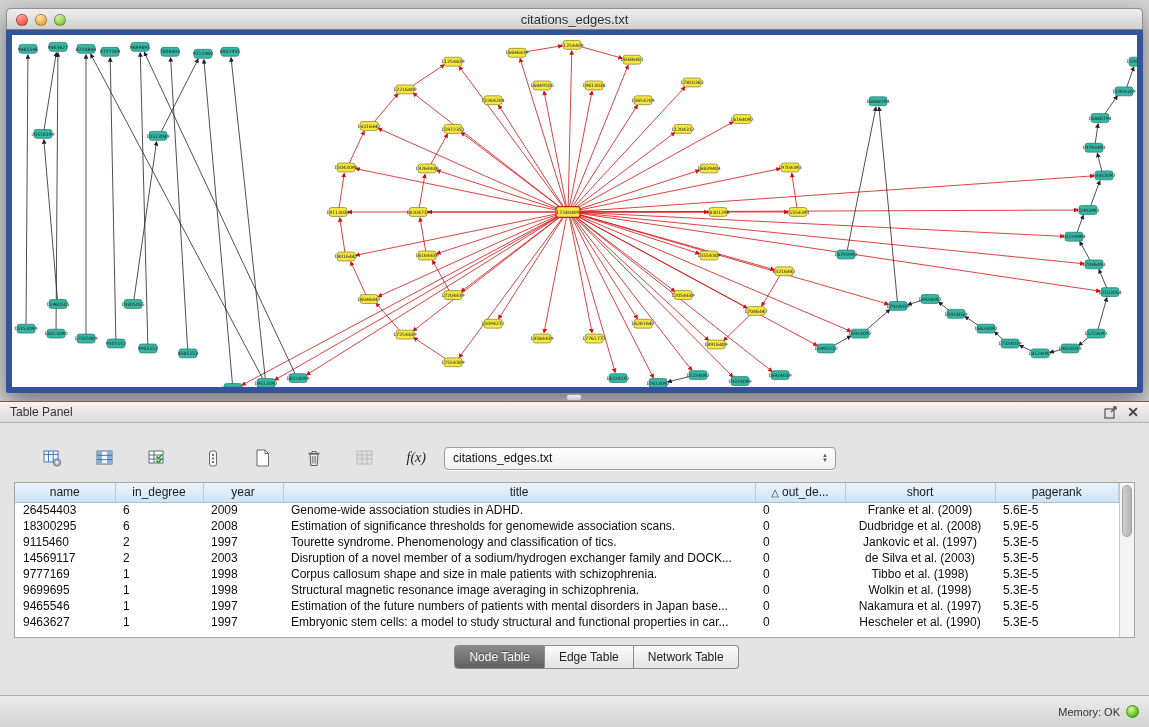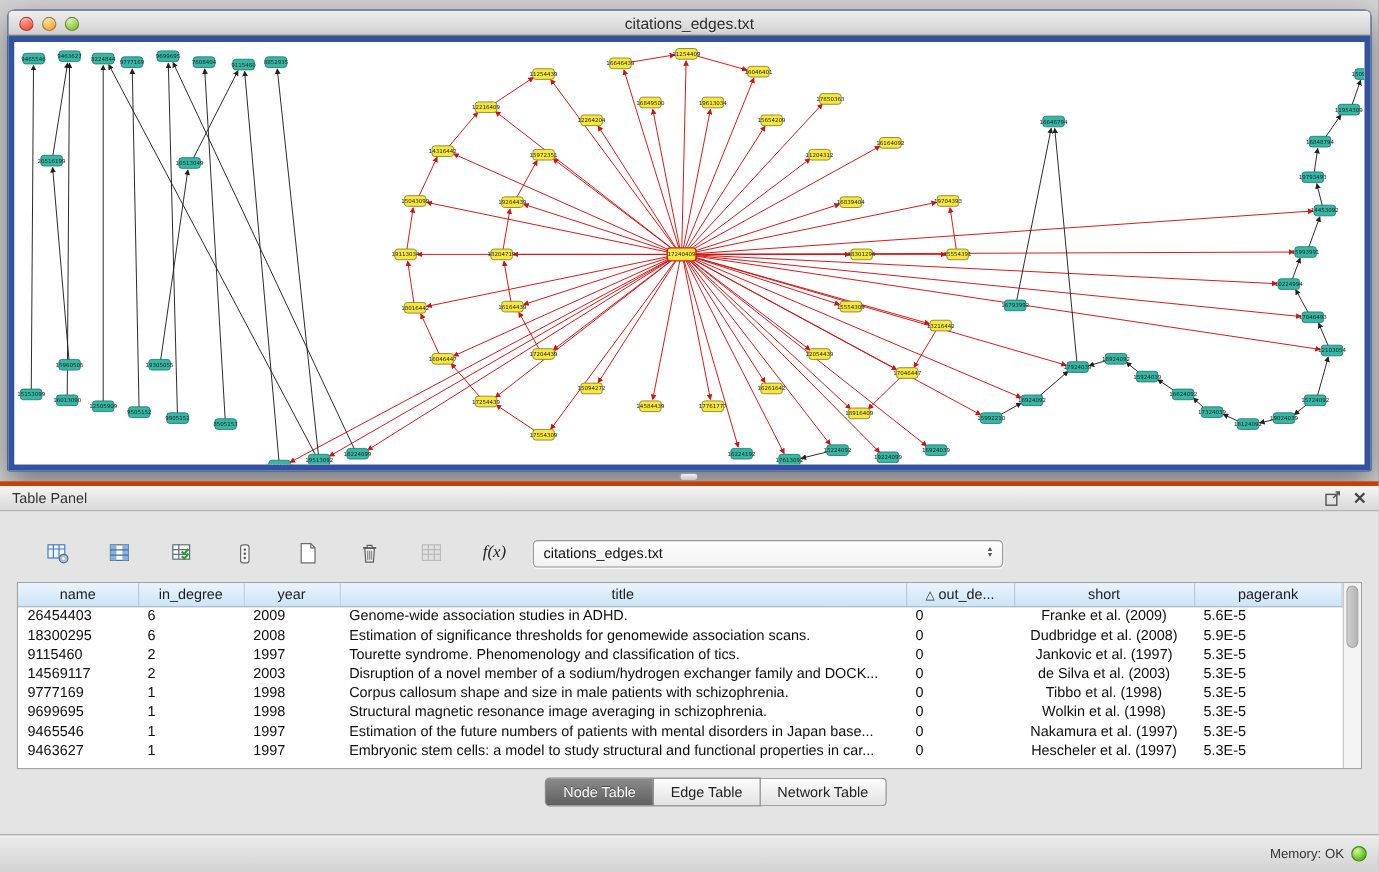--- a/index.html
+++ b/index.html
@@ -21,32 +21,32 @@
   .light.green  { background:radial-gradient(circle at 35% 30%, #c9f29a, #8fc43d 70%); }
   .net-frame { position:absolute; left:1px; right:1px; top:22px; bottom:1px;
     border:5px solid #33549c; background:#ffffff; overflow:hidden; }
   .net-frame svg { width:100%; height:100%; display:block; background:#fff; }
 
   .divider-notch { position:absolute; left:566px; top:394px; width:16px; height:7px;
     background:linear-gradient(#efefef,#c8c8c8); border:1px solid #9a9a9a; border-radius:3px; }
 
   
   .table-panel { position:absolute; left:0; top:401px; width:1149px; height:304px;
-    background:#e4e4e4; border-top:4px solid #c2410c; border-bottom:1px solid #a8a8a8; }
+    background:#e4e4e4; border-top:1px solid #c2410c; border-bottom:1px solid #a8a8a8; }
   .panel-titlebar { height:21px; background:linear-gradient(#f4f4f4,#d9d9d9);
     border-bottom:1px solid #b3b3b3; display:flex; align-items:center; padding:0 10px; }
   .panel-title { font-size:12px; color:#333; }
   .panel-actions { margin-left:auto; display:flex; align-items:center; gap:10px; }
   .panel-float { width:13px; height:13px; cursor:pointer; }
   .panel-close { font-size:14px; font-weight:bold; color:#444; cursor:pointer; line-height:13px; }
 
   .panel-body { padding:20px 14px 0 14px; }
   .toolbar { display:flex; align-items:center; gap:4px; height:30px; }
   .tbtn { width:28px; height:26px; border:none; background:transparent; display:flex;
-    align-items:center; justify-content:center; cursor:pointer; border-radius:3px;margin-left:20px; }
+    align-items:center; justify-content:flex-end; cursor:pointer; border-radius:3px;margin-left:20px; }
   .tbtn.disabled { opacity:.45; }
   .fx { font-family:"Liberation Serif", serif; font-style:italic; font-size:14px; color:#222; }
   .combo { margin-left:14px; width:392px; height:23px; border:1px solid #9b9b9b; border-radius:4px;
     background:linear-gradient(#ffffff,#f1f1f1); display:flex; align-items:center;
     padding:0 4px 0 8px; font-size:12px; color:#111; cursor:pointer;
     box-shadow:0 1px 1px rgba(255,255,255,.8); }
   .combo-arrows { margin-left:auto; display:flex; flex-direction:column; align-items:center;
     color:#555; font-size:6px; line-height:5px; padding:0 3px; }
 
   .table-wrap { margin-top:9px; border:1px solid #a5a5a5; background:#fff; height:156px;
@@ -719,21 +719,21 @@
                 <td>0</td>
                 <td class="c-center">Nakamura et al. (1997)</td>
                 <td>5.3E-5</td>
               </tr>
               <tr>
                 <td>9463627</td>
                 <td>1</td>
                 <td>1997</td>
                 <td>Embryonic stem cells: a model to study structural and functional properties in car...</td>
                 <td>0</td>
-                <td class="c-center">Hescheler et al. (1997)</td>
+                <td class="c-center">Hescheler et al. (1990)</td>
                 <td>5.3E-5</td>
               </tr>
             </tbody>
         </table>
         <div class="vscroll">
           <div class="thumb"></div>
         </div>
       </div>
 
       <div class="tabs" id="tabs">

